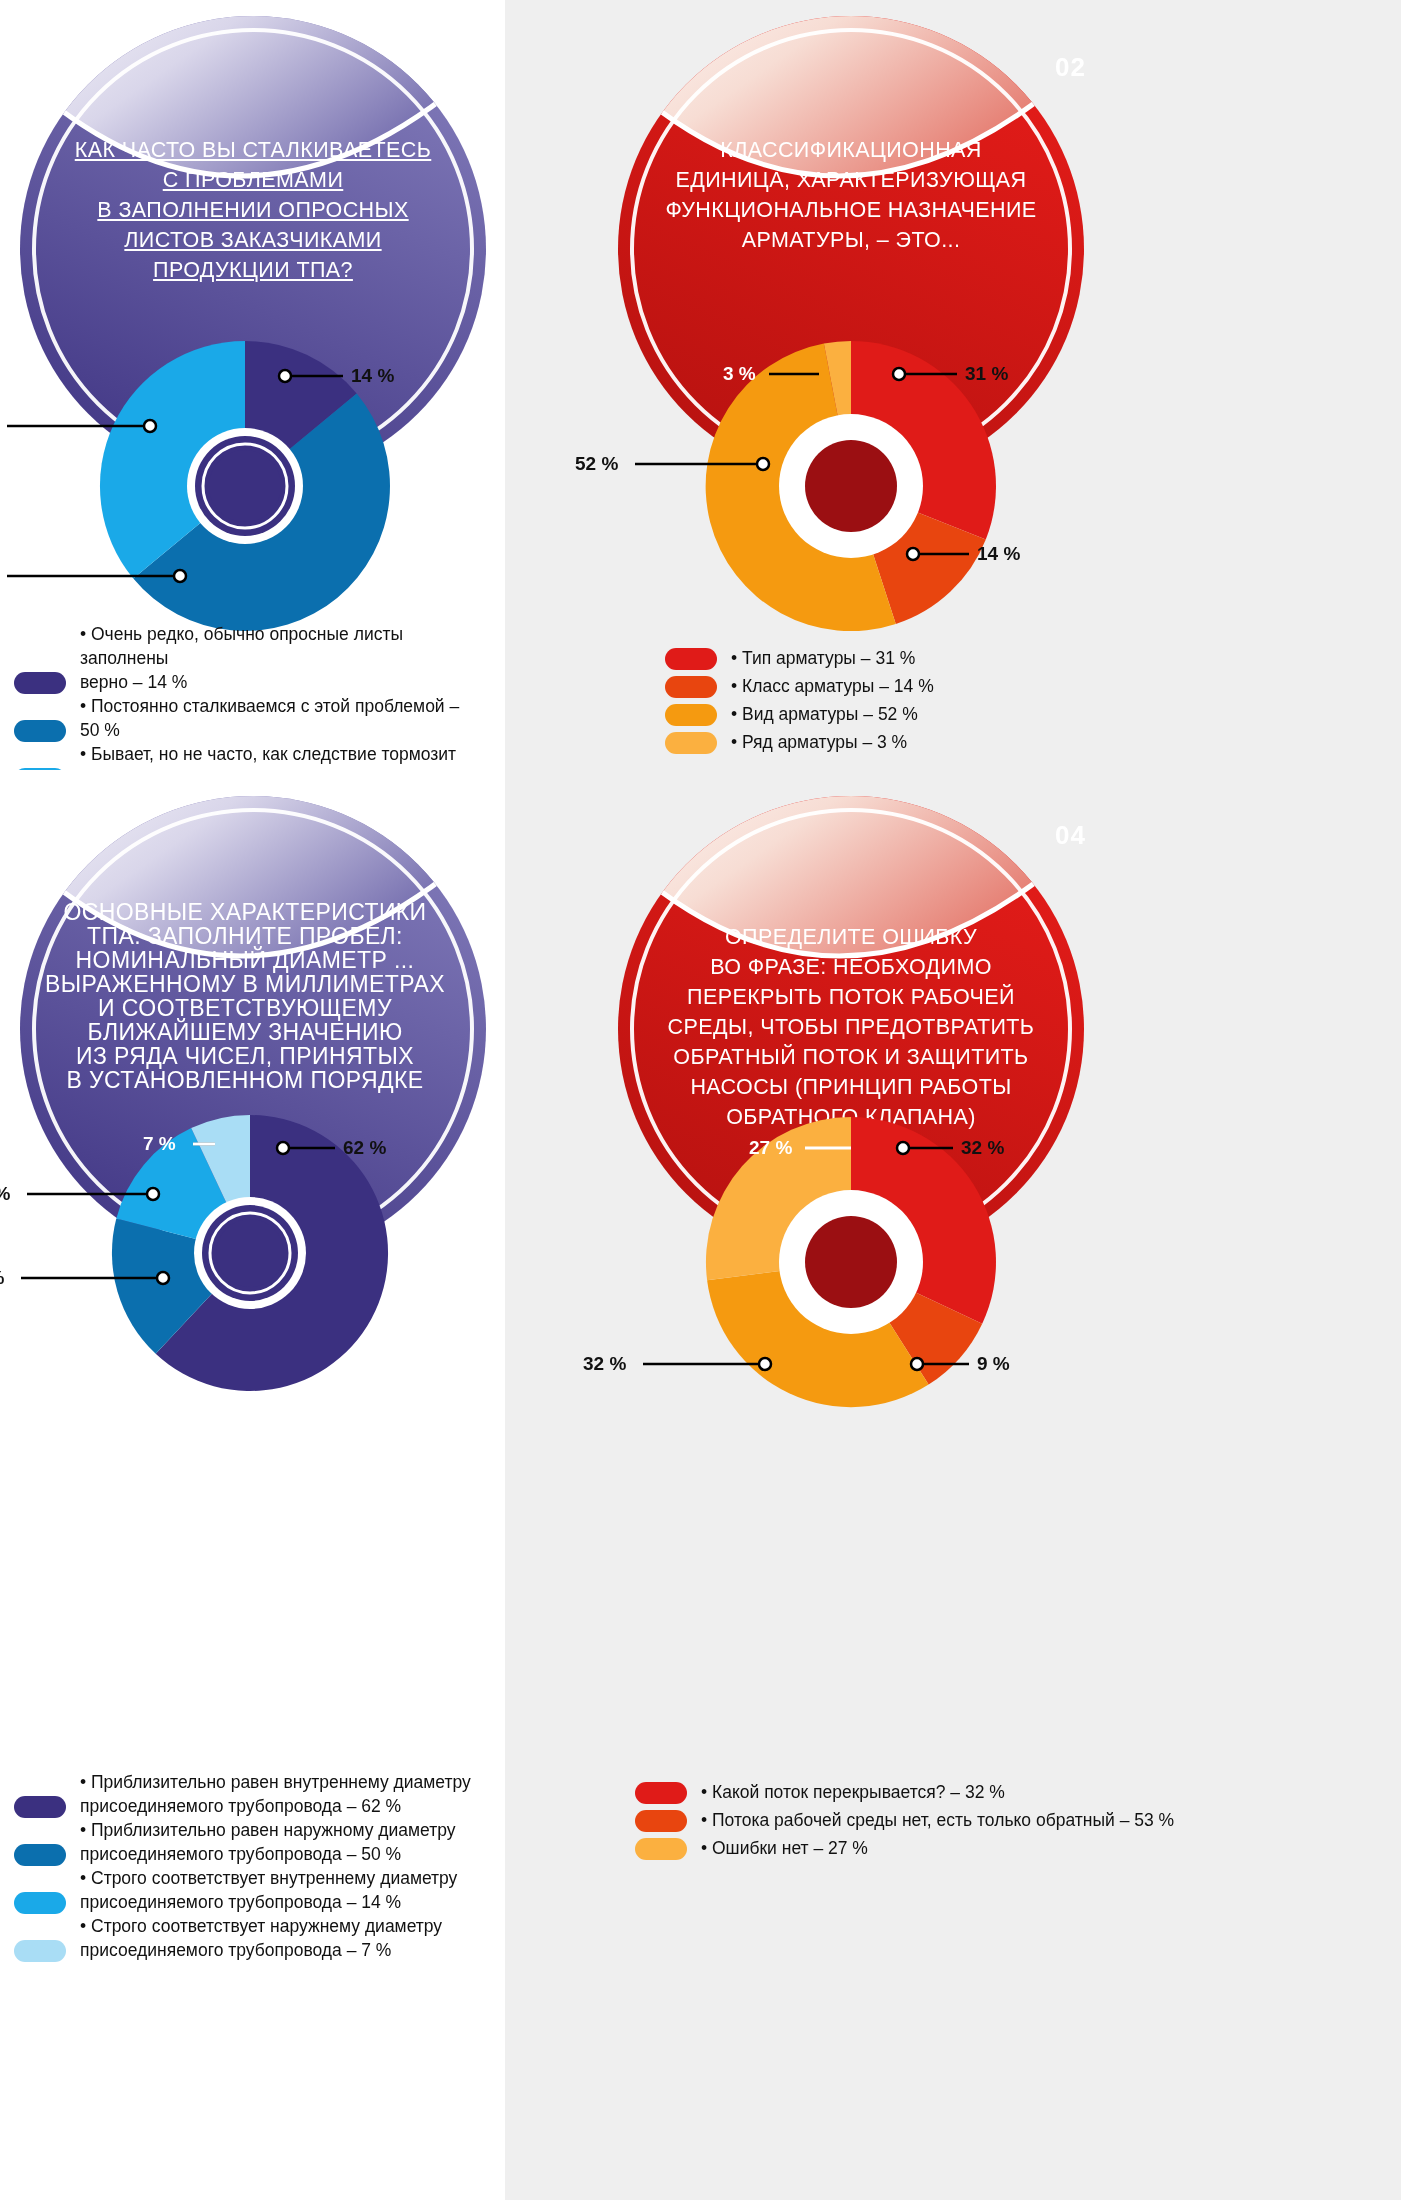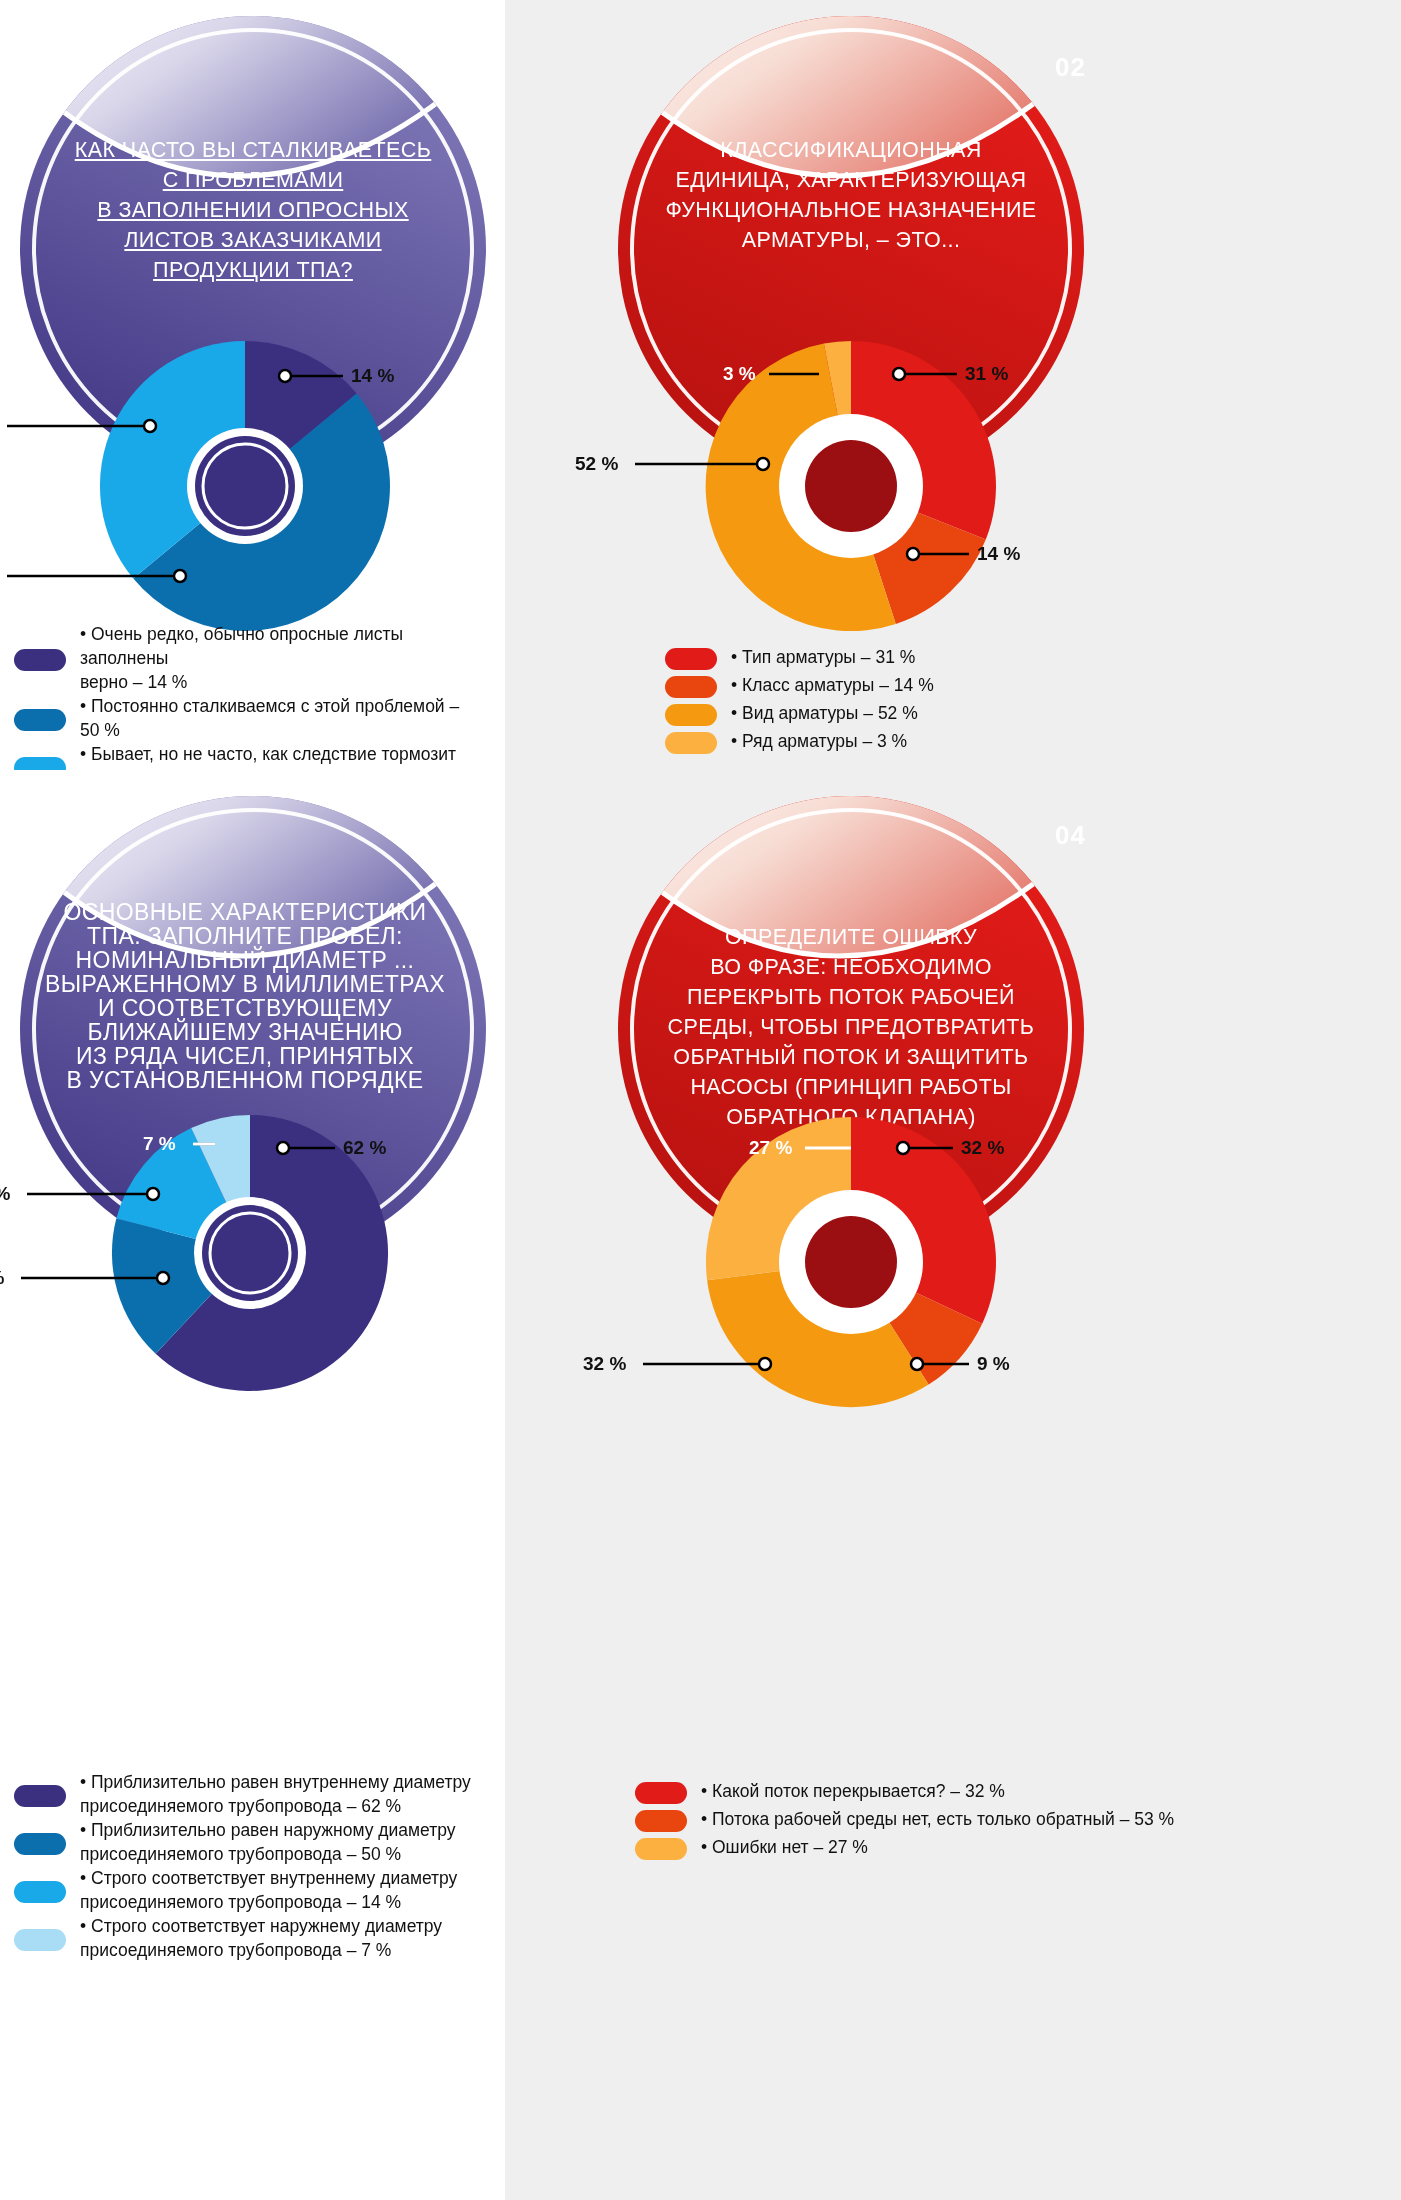--- a/index.html
+++ b/index.html
@@ -45,21 +45,21 @@
     font-size:26px;
     font-weight:bold;
     letter-spacing:1px;
     pointer-events:none;
   }
 
   .chart-wrap{position:absolute;}
   .chart-svg{display:block;overflow:visible;}
 
   .legend{position:absolute;}
-  .legend-row{display:flex;align-items:center;margin-bottom:2px;}
+  .legend-row{display:flex;align-items:flex-end;margin-bottom:2px;}
   .swatch{
     width:52px;height:22px;border-radius:11px;flex:0 0 52px;
     margin-top:4px;margin-right:14px;
   }
   .legend-text{
     font-size:17.5px;line-height:24px;color:#111111;
     max-width:400px;white-space:pre-line;
   }
   .legend.tight .legend-row{margin-bottom:0px;}
   .legend.wide .legend-text{max-width:420px;}

